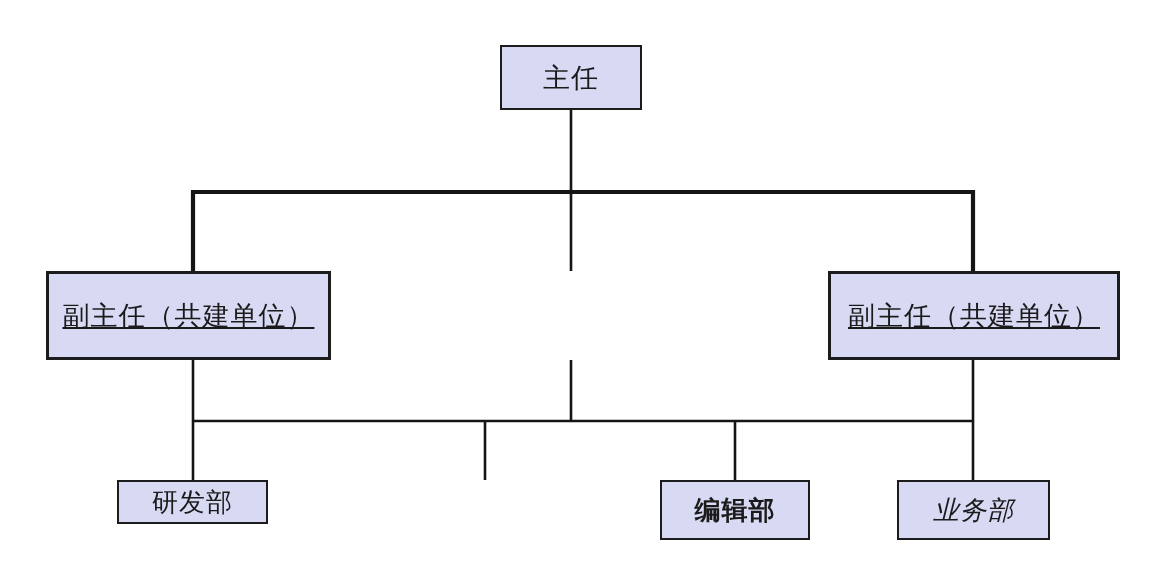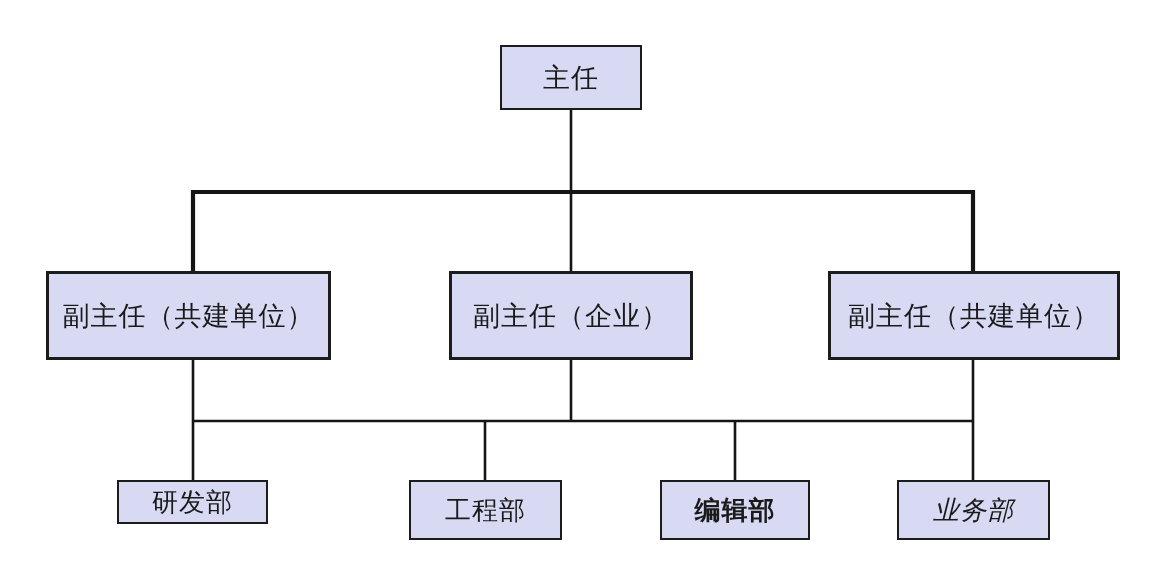--- a/index.html
+++ b/index.html
@@ -31,21 +31,21 @@
     border: 3px solid var(--box-border);
     display: flex;
     align-items: center;
     justify-content: center;
     color: var(--text);
     font-size: 27px;
     letter-spacing: 1px;
     white-space: nowrap;
   }
   .node.lvl1 { border-width: 2.5px; text-align: center; }
-  .node.lvl2 { border-width: 3px; }
+  .node.lvl2 { border-width: 3px; text-decoration: underline; }
   .node.lvl3 { border-width: 2px; font-size: 26px; }
 
   
   #n-director      { left: 500px; top:  45px; width: 142px; height: 65px; }
   #n-deputy-left   { left:  46px; top: 271px; width: 285px; height: 89px; }
   #n-deputy-middle { left: 449px; top: 271px; width: 244px; height: 89px; }
   #n-deputy-right  { left: 828px; top: 271px; width: 292px; height: 89px; }
   #n-dept-rd       { left: 117px; top: 480px; width: 151px; height: 44px; }
   #n-dept-eng      { left: 409px; top: 480px; width: 153px; height: 60px; }
   #n-dept-edit     { left: 660px; top: 480px; width: 150px; height: 60px; font-weight: bold; }
@@ -74,35 +74,29 @@
   </svg>
 
   <div class="node lvl1" id="n-director">
     <span>主任</span>
   </div>
 
   <div class="node lvl2" id="n-deputy-left">
     <span>副主任（共建单位）</span>
   </div>
 
-  <div class="node lvl2" id="n-deputy-middle">
-    <span>副主任（企业）</span>
-  </div>
 
   <div class="node lvl2" id="n-deputy-right">
     <span>副主任（共建单位）</span>
   </div>
 
   <div class="node lvl3" id="n-dept-rd">
     <span>研发部</span>
   </div>
 
-  <div class="node lvl3" id="n-dept-eng">
-    <span>工程部</span>
-  </div>
 
   <div class="node lvl3" id="n-dept-edit">
     <span>编辑部</span>
   </div>
 
   <div class="node lvl3" id="n-dept-biz">
     <span>业务部</span>
   </div>
 
 </div>

